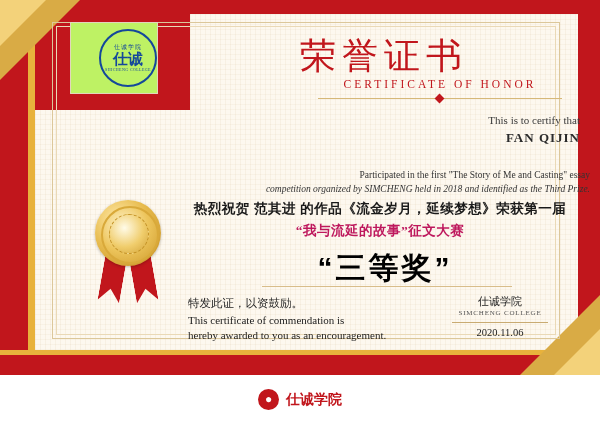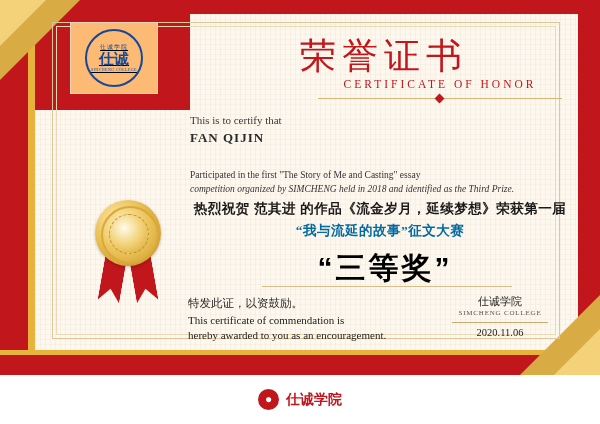--- a/index.html
+++ b/index.html
@@ -77,22 +77,22 @@
     border:1px solid #dcc79a;
   }
   .inner-frame2{
     position:absolute;left:56px;top:26px;right:44px;bottom:40px;
     border:1px solid #ead9b6;
   }
 
   
   .logo-box{
     position:absolute;left:70px;top:22px;width:86px;height:70px;
-    background:#fdba74;border:1px solid #e2d6bc;
-    display:flex;align-items:center;justify-content:center;text-decoration:underline;
+    background:#bef264;border:1px solid #e2d6bc;
+    display:flex;align-items:center;justify-content:flex-end;
   }
   .logo-circle{
     width:54px;height:54px;border-radius:50%;
     border:2px solid #14489b;
     display:flex;flex-direction:column;align-items:center;justify-content:center;
     color:#14489b;
   }
   .logo-top{font-size:6px;letter-spacing:1px;line-height:7px;}
   .logo-mid{font-size:15px;font-weight:bold;line-height:16px;font-family:"Liberation Serif",serif;}
   .logo-bot{font-size:4px;letter-spacing:.4px;line-height:6px;}
@@ -109,35 +109,35 @@
   }
   .title-rule{
     position:absolute;left:318px;top:98px;width:244px;height:1px;background:#d6b878;
   }
   .title-rule-dot{
     position:absolute;left:436px;top:95px;width:7px;height:7px;background:#c1161c;
     transform:rotate(45deg);
   }
 
   
-  .line{position:absolute;text-align:left;color:#2b2b2b;}
+  .line{position:absolute;text-align:right;color:#2b2b2b;}
   .l-certify{left:190px;top:114px;width:390px;font-size:11px;color:#3a3a3a;}
   .l-name{left:190px;top:130px;width:390px;font-size:13px;font-weight:bold;letter-spacing:1px;}
   .l-slogan{left:190px;top:150px;width:390px;font-size:12px;font-weight:bold;letter-spacing:.5px;}
   .l-desc1{left:190px;top:170px;width:400px;font-size:9.5px;color:#333;}
   .l-desc2{left:190px;top:184px;width:400px;font-size:9.5px;color:#333;font-style:italic;}
 
   .cn1{
     position:absolute;left:175px;top:200px;width:410px;text-align:center;
     font-size:13.5px;font-weight:bold;color:#1a1a1a;letter-spacing:.5px;
     font-family:"Liberation Sans", sans-serif;
   }
   .cn2{
     position:absolute;left:175px;top:222px;width:410px;text-align:center;
-    font-size:13.5px;font-weight:bold;color:#0369a1;letter-spacing:.5px;
+    font-size:13.5px;font-weight:bold;color:#be185d;letter-spacing:.5px;
     font-family:Liberation Serif, serif;
   }
   .prize{
     position:absolute;left:240px;top:248px;width:290px;text-align:center;
     font-size:30px;font-weight:bold;color:#000000;letter-spacing:3px;
     font-family:"Liberation Sans", sans-serif;
   }
   .prize-rule{
     position:absolute;left:262px;top:286px;width:250px;height:1px;background:#d8bd8a;
   }

